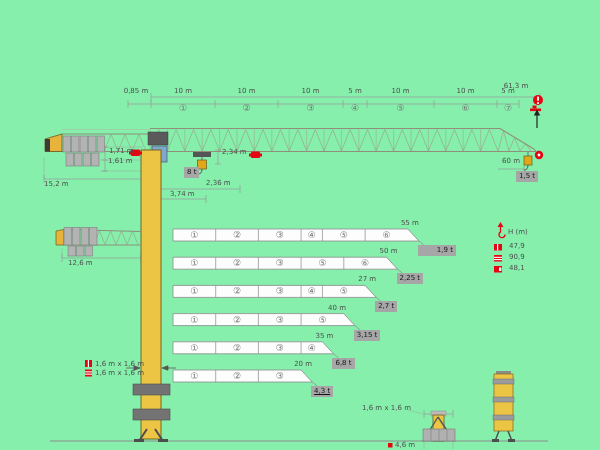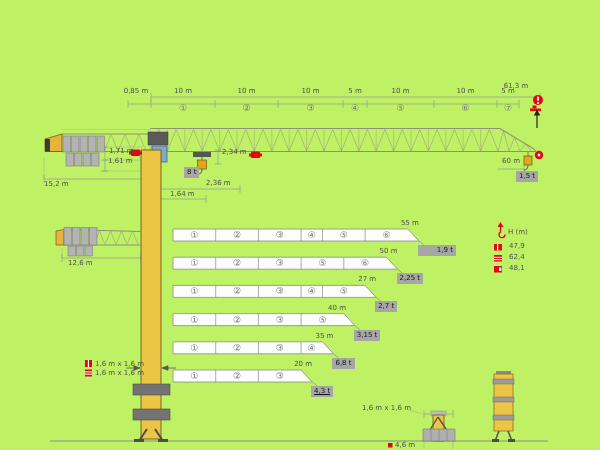--- a/index.html
+++ b/index.html
@@ -1,16 +1,16 @@
 <!DOCTYPE html>
 <html><head>
 <meta charset="utf-8">
 <style>
   html,body{margin:0;padding:0;background:#fff;}
-  #stage{position:relative;width:600px;height:450px;background:#bef264;overflow:hidden;
+  #stage{position:relative;width:600px;height:450px;background:#86efac;overflow:hidden;
          font-family:"DejaVu Sans",sans-serif;}
   #art{position:absolute;left:0;top:0;}
   .t{position:absolute;font-size:7px;color:#4d4d4d;white-space:nowrap;line-height:1.1;}
   .tc{transform:translateX(-50%);}
   .tr{transform:translateX(-100%);}
   .cn{position:absolute;font-size:9px;color:#767676;line-height:1;transform:translateX(-50%);}
   .box{position:absolute;background:#a6a6a6;color:#141414;font-size:7px;line-height:1;
        padding:2px 3px;white-space:nowrap;}
 </style>
 </head>
@@ -453,30 +453,30 @@
 
   <span class="t tc" style="left:516px;top:83px">61,3 m</span>
 
   <span class="t" style="left:109px;top:148px">1,71 m</span>
   <span class="t" style="left:108px;top:157.5px">1,61 m</span>
   <span class="t" style="left:44px;top:181px">15,2 m</span>
   <span class="t" style="left:68px;top:260px">12,6 m</span>
 
   <span class="t" style="left:222px;top:149px">2,34 m</span>
   <span class="t" style="left:206px;top:179.5px">2,36 m</span>
-  <span class="t" style="left:170px;top:190.5px">1,64 m</span>
+  <span class="t" style="left:170px;top:190.5px">3,74 m</span>
 
   <span class="box" style="left:184px;top:167px">8 t</span>
 
   <span class="t tc" style="left:511px;top:158px">60 m</span>
   <span class="box" style="left:516px;top:171px">1,5 t</span>
 
   <span class="t" style="left:508px;top:229px">H (m)</span>
   <span class="t" style="left:509px;top:243px">47,9</span>
-  <span class="t" style="left:509px;top:254px">62,4</span>
+  <span class="t" style="left:509px;top:254px">90,9</span>
   <span class="t" style="left:509px;top:265px">48,1</span>
 
   <span class="t" style="left:95px;top:360.5px">1,6 m x 1,6 m</span>
   <span class="t" style="left:95px;top:370px">1,6 m x 1,6 m</span>
 
   <span class="t" style="left:362px;top:405px">1,6 m x 1,6 m</span>
   <span class="t" style="left:395px;top:442px">4,6 m</span>
 <span class="cn" style="left: 194.35px; top: 231px;">①</span>
       <span class="cn" style="left: 237.05px; top: 231px;">②</span>
       <span class="cn" style="left: 279.75px; top: 231px;">③</span>

